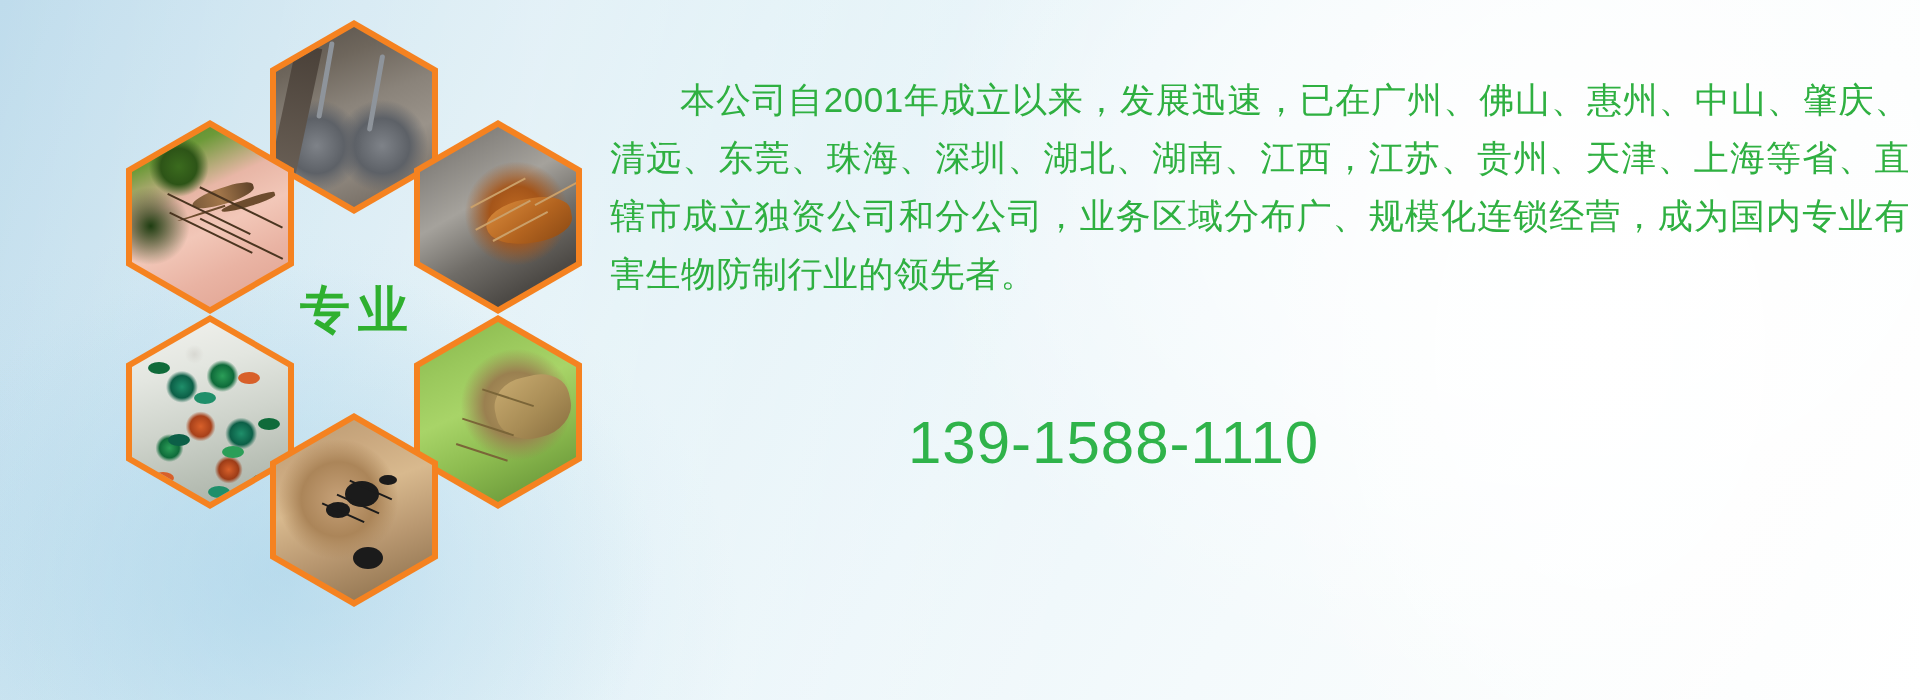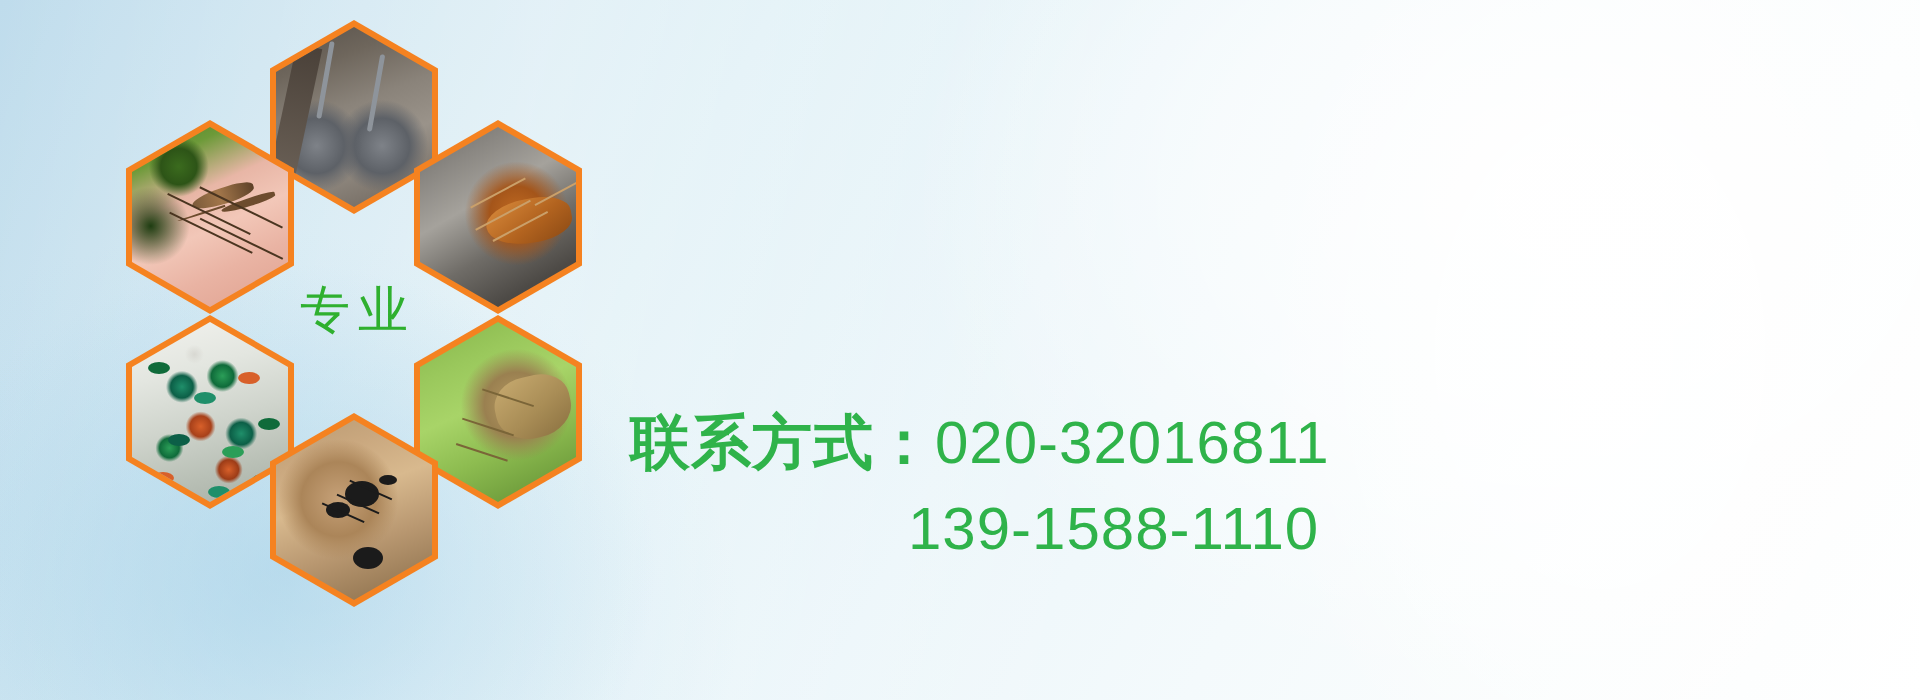--- a/index.html
+++ b/index.html
@@ -93,21 +93,21 @@
     display: flex;
     flex-direction: column;
     align-items: center;
     justify-content: center;
     z-index: 6;
     pointer-events: none;
   }
   #center-text span {
     color: #2fb02f;
     font-size: 50px;
-    font-weight: normal;
+    font-weight: bold;
     letter-spacing: 8px;
     line-height: 1.22;
     text-indent: 8px;
     white-space: nowrap;
   }
 
   
   .art.mosquito {
     background:
       radial-gradient(circle 30px at 30% 22%, #3b6b1e 0%, #2d5417 60%, rgba(45,84,23,0) 100%),
@@ -343,25 +343,23 @@
     </div>
 
     <div id="center-text">
       <span>专业</span>
     </div>
 
   </div>
 
   <div id="content">
 
+    <p id="intro">本公司自2001年成立以来，发展迅速，已在广州、佛山、惠州、中山、肇庆、清远、东莞、珠海、深圳、湖北、湖南、江西，江苏、贵州、天津、上海等省、直辖市成立独资公司和分公司，业务区域分布广、规模化连锁经营，成为国内专业有害生物防制行业的领先者。</p>
 
     <div id="contact">
-      <div class="contact-line line-1">
-        <span class="contact-label">联系方式：</span><span class="contact-number">020-32016811</span>
-      </div>
       <div class="contact-line line-2">
         <span class="contact-number">139-1588-1110</span>
       </div>
     </div>
 
   </div>
 
 </div>
 
 </body></html>

